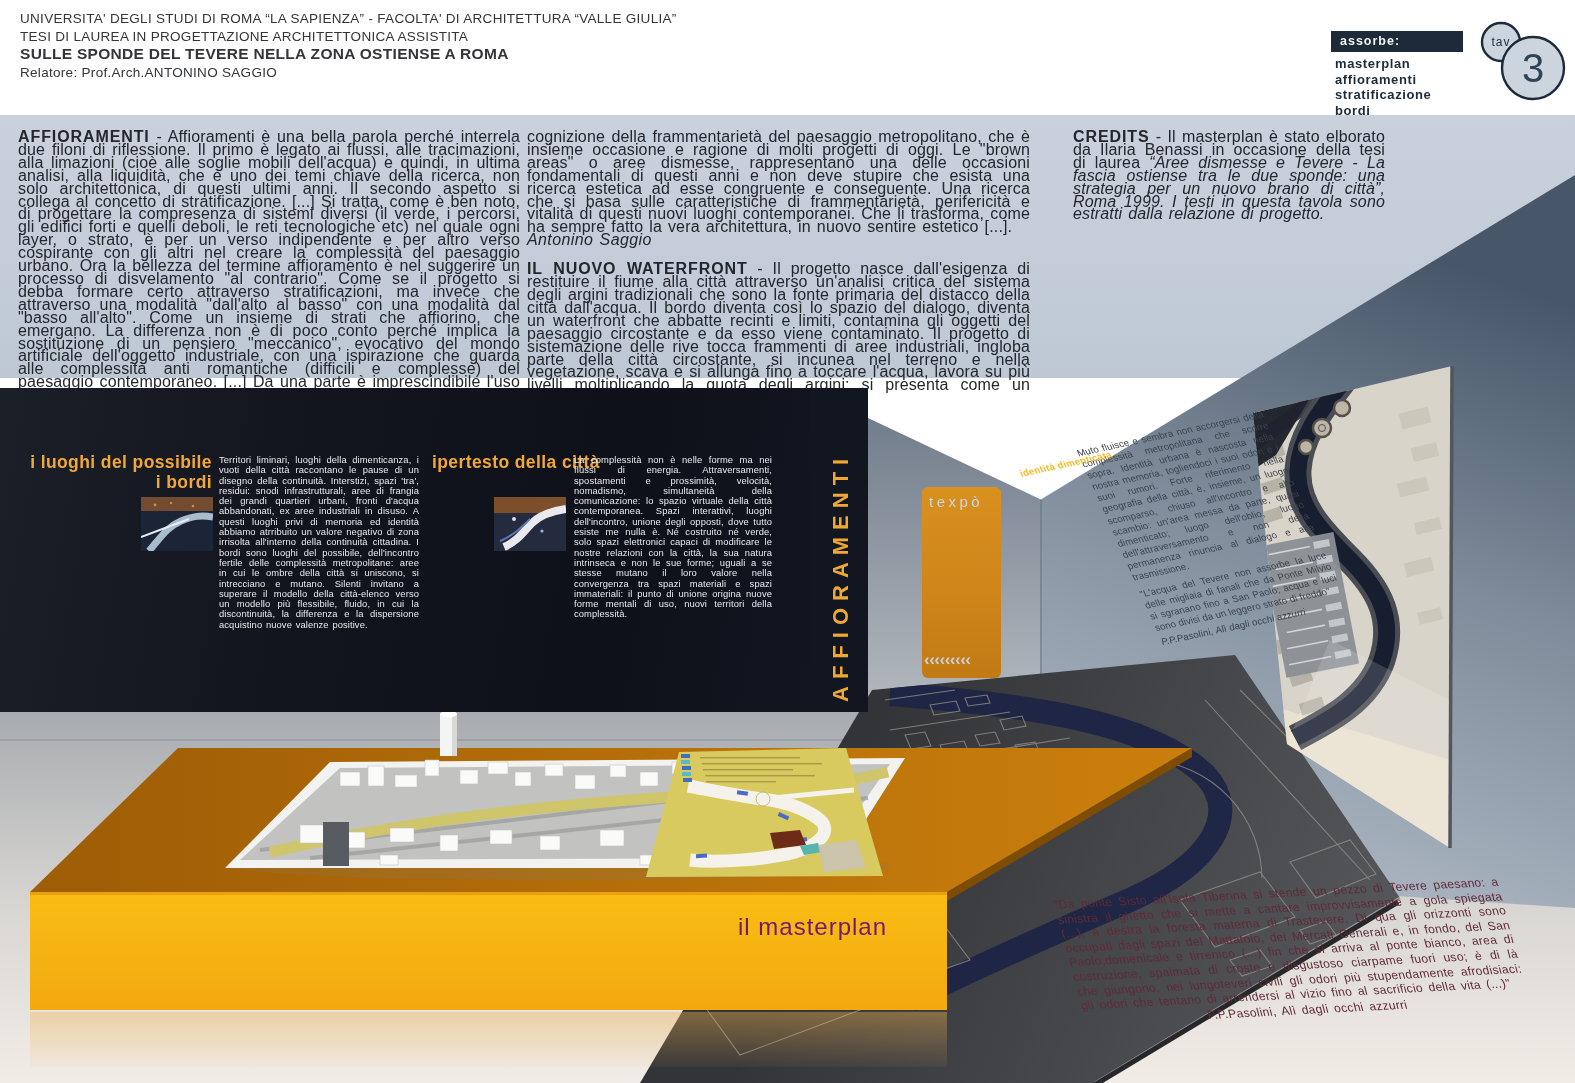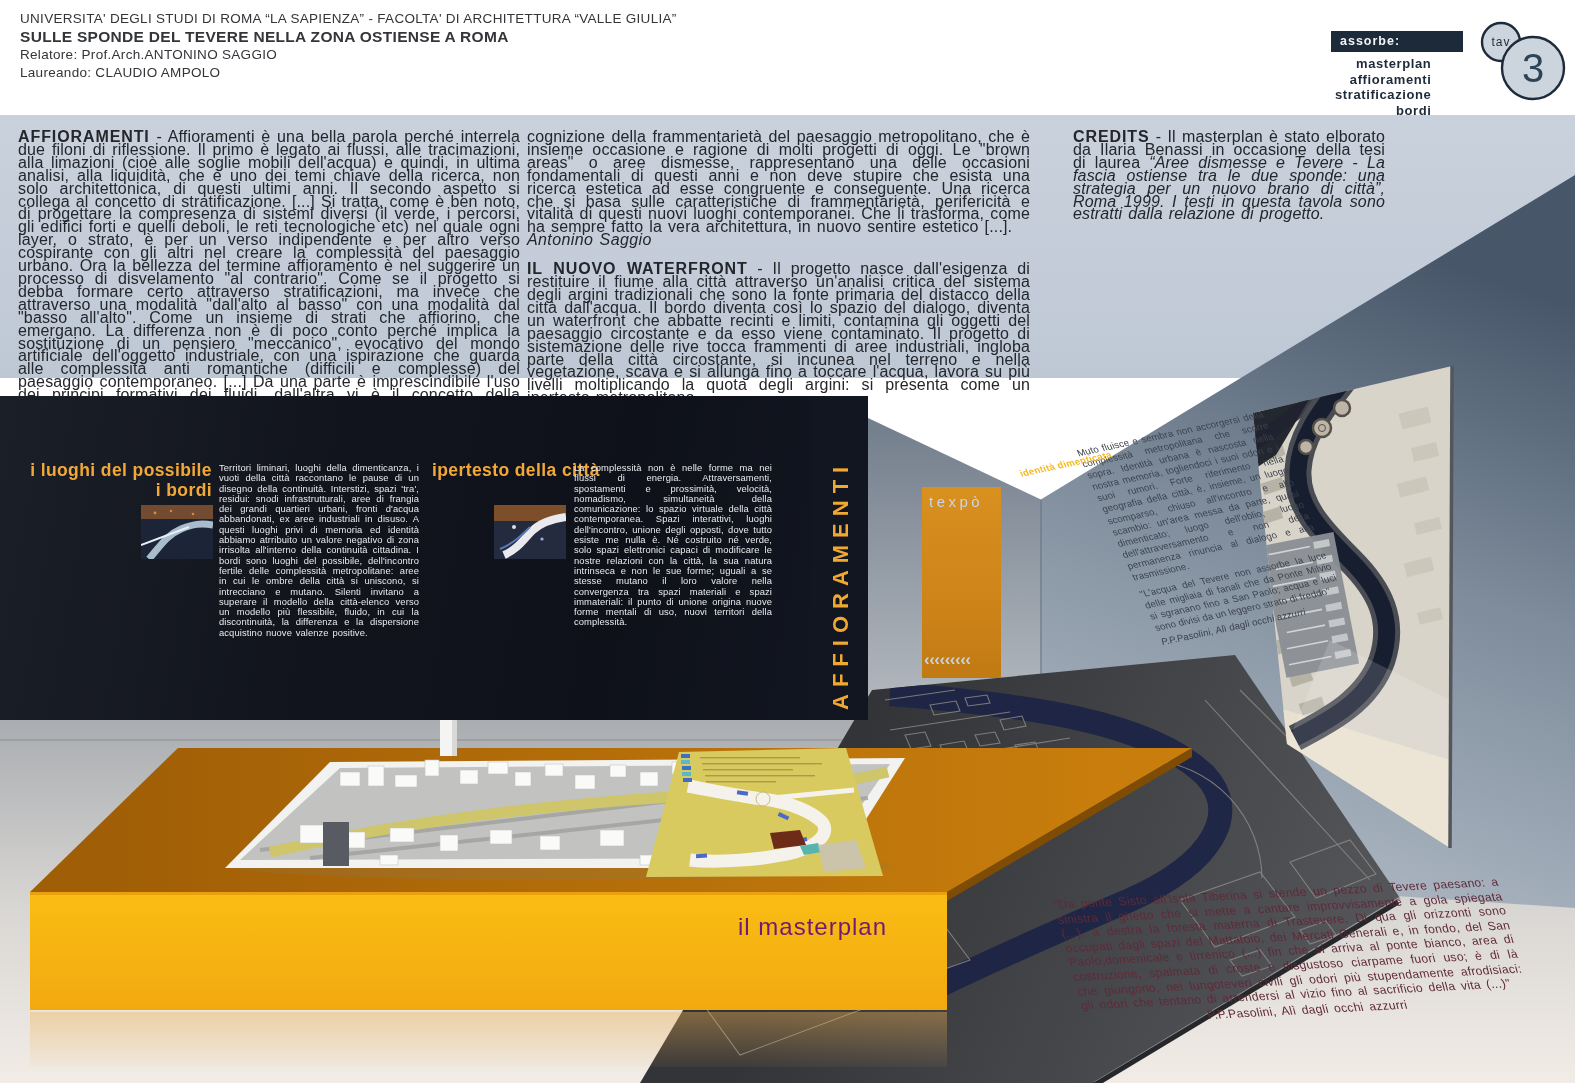--- a/index.html
+++ b/index.html
@@ -6,47 +6,47 @@
   .page{position:relative;width:1575px;height:1083px;overflow:hidden;background:#ffffff;
         font-family:"Liberation Sans",sans-serif;}
   
   .header{position:absolute;left:0;top:0;width:1575px;height:115px;background:#ffffff;z-index:5;}
   .h-text{position:absolute;left:20px;top:10px;color:#333539;}
   .h-line{font-size:13.5px;letter-spacing:.3px;line-height:17.5px;}
   .h-title{font-size:15.5px;font-weight:bold;letter-spacing:.3px;line-height:18.5px;}
   .kw{position:absolute;right:0;top:0;width:260px;height:115px;}
   .kw-bar{position:absolute;left:16px;top:31px;width:132px;height:21px;background:#1d2a3a;
           color:#f2f4f6;font-size:12.5px;font-weight:bold;letter-spacing:1px;line-height:21px;padding-left:9px;box-sizing:border-box;}
-  .kw-list{position:absolute;left:20px;top:56px;color:#1d2a3a;font-size:13px;line-height:15.5px;letter-spacing:.6px;font-weight:bold;text-align:right;}
+  .kw-list{position:absolute;left:20px;top:56px;color:#1d2a3a;font-size:13px;line-height:15.5px;letter-spacing:.6px;font-weight:bold;}
   .kw-circles{position:absolute;left:0;top:0;}
   .kw-tav{fill:#ccd5dd;stroke:#1d2a3a;stroke-width:2.4;}
   .kw-tav-text{fill:#1d2a3a;font-size:12px;letter-spacing:1px;}
   .kw-num{fill:#2c4358;font-size:40px;}
   
   .band{position:absolute;left:0;top:115px;width:1575px;height:263px;z-index:1;
         background:linear-gradient(180deg,#c9d1dc 0%,#c3ccd8 60%,#bec8d5 100%);}
   .col{position:absolute;top:16px;color:#23262b;font-size:16px;line-height:12.9px;
        text-align:justify;letter-spacing:.15px;word-spacing:1.4px;}
   .lead{font-weight:bold;letter-spacing:.9px;}
   .author{font-style:italic;text-align:left;padding-right:14px;letter-spacing:.4px;}
   .ital{font-style:italic;}
   
   .scene{position:absolute;left:0;top:0;z-index:2;}
   
-  .dark-panel{position:absolute;left:0;top:396px;width:868px;height:324px;z-index:3;
+  .dark-panel{position:absolute;left:0;top:388px;width:868px;height:324px;z-index:3;
       background:linear-gradient(100deg,#1b1f28 0%,#12151d 35%,#0e1119 70%,#131722 100%);}
   .dp-head{position:absolute;color:#f2a838;font-size:17.5px;font-weight:bold;letter-spacing:.4px;line-height:20px;text-align:right;}
   .dp-body{position:absolute;color:#e9eaec;font-size:9.4px;line-height:10.3px;text-align:justify;letter-spacing:.1px;word-spacing:1px;}
   .thumb{position:absolute;width:72px;height:54px;}
   .v-strip{position:absolute;right:0;top:0;width:57px;height:324px;background:#121620;}
   .v-label{position:absolute;right:14px;top:10px;height:304px;color:#f1a832;font-size:22px;font-weight:bold;
            letter-spacing:7px;writing-mode:vertical-rl;transform:rotate(180deg);}
   
   .texpo{position:absolute;left:922px;top:487px;width:79px;height:191px;z-index:3;
-         background:linear-gradient(180deg,#d8901f 0%,#cf8519 55%,#c17a14 100%);}
+         background:linear-gradient(180deg,#d8901f 0%,#cf8519 55%,#c17a14 100%);border-radius:6px;}
   .texpo-label{position:absolute;left:7px;top:6px;color:#c9d5e0;font-size:15px;letter-spacing:3.5px;}
   .texpo-chevrons{position:absolute;left:2px;bottom:8px;color:#c6d2dd;font-size:17px;font-weight:bold;letter-spacing:-.5px;}
   
   .identita{position:absolute;left:1075px;top:448px;width:190px;z-index:4;
             transform:rotate(-12deg) skewX(12deg);transform-origin:0 0;
             color:#3b424c;font-size:9.5px;line-height:12.1px;text-align:justify;letter-spacing:.1px;}
   .identita .label{position:absolute;left:-62px;top:8px;color:#f5b921;font-size:9.5px;font-weight:bold;letter-spacing:.2px;white-space:nowrap;}
   .identita .quote{margin-top:6px;}
   .identita .sig{margin-top:2px;font-style:italic;}
   
@@ -58,23 +58,23 @@
   .mp-label{position:absolute;left:738px;top:913px;z-index:4;color:#701a75;font-size:24px;letter-spacing:1px;}
 </style>
 </head>
 <body>
 
 <div class="page">
 
   <div class="header">
     <div class="h-text">
       <div class="h-line">UNIVERSITA' DEGLI STUDI DI ROMA “LA SAPIENZA” - FACOLTA' DI ARCHITETTURA “VALLE GIULIA”</div>
+      <div class="h-line">TESI DI LAUREA IN PROGETTAZIONE ARCHITETTONICA ASSISTITA</div>
       <div class="h-title">SULLE SPONDE DEL TEVERE NELLA ZONA OSTIENSE A ROMA</div>
       <div class="h-line">Relatore: Prof.Arch.ANTONINO SAGGIO</div>
-      <div class="h-line">Laureando: CLAUDIO AMPOLO</div>
     </div>
     <div class="kw">
       <div class="kw-bar">assorbe:</div>
       <div class="kw-list">
         <div>masterplan</div>
         <div>affioramenti</div>
         <div>stratificazione</div>
         <div>bordi</div>
       </div>
       <svg class="kw-circles" width="260" height="115">

